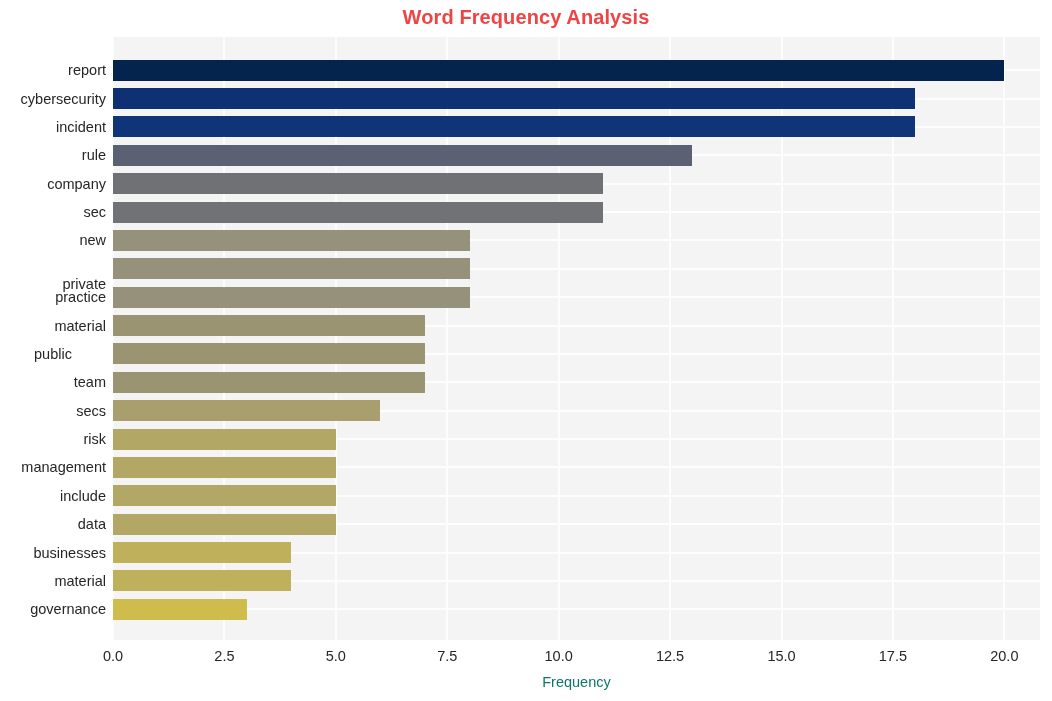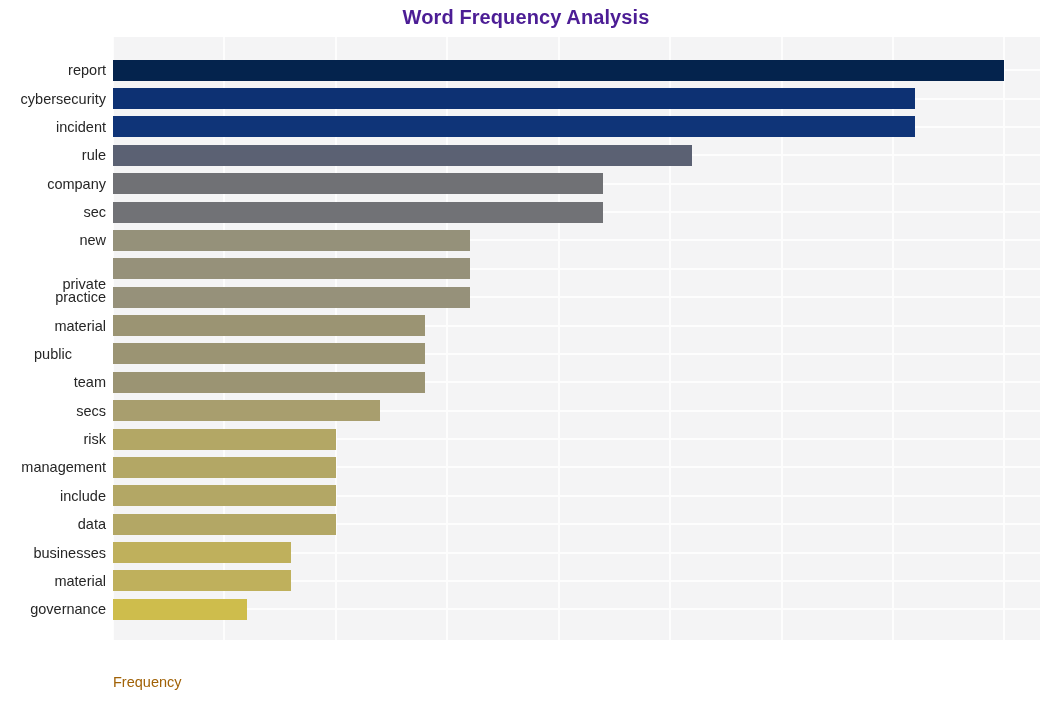--- a/index.html
+++ b/index.html
@@ -20,21 +20,21 @@
     background: #ffffff;
   }
   #chart-title {
     position: absolute;
     left: 0;
     top: 6px;
     width: 1052px;
     text-align: center;
     font-size: 20px;
     font-weight: bold;
-    color: #4c1d95;
+    color: #ef4444;
     letter-spacing: 0.1px;
   }
   
   #plot-area {
     position: absolute;
     left: 113px;
     top: 37px;
     width: 927px;
     height: 603px;
     background: #f4f4f5;
@@ -91,23 +91,23 @@
     margin-left: -30px;
     text-align: center;
     font-size: 14.5px;
     color: #262626;
   }
   #x-axis-title {
     position: absolute;
     left: 113px;
     top: 674px;
     width: 927px;
-    text-align: left;
+    text-align: center;
     font-size: 14.5px;
-    color: #a16207;
+    color: #0f766e;
   }
 </style>
 </head>
 <body>
 
 <div id="figure">
 
   <div id="chart-title">Word Frequency Analysis</div>
 
   <div id="y-labels">
@@ -178,16 +178,27 @@
       <div class="bar" title="secs: 6" style="top: 363.219px; width: 267.404px; background: rgb(168, 158, 110);"></div>
       <div class="bar" title="risk: 5" style="top: 391.595px; width: 222.837px; background: rgb(179, 167, 101);"></div>
       <div class="bar" title="management: 5" style="top: 419.972px; width: 222.837px; background: rgb(179, 167, 101);"></div>
       <div class="bar" title="include: 5" style="top: 448.348px; width: 222.837px; background: rgb(179, 167, 101);"></div>
       <div class="bar" title="data: 5" style="top: 476.725px; width: 222.837px; background: rgb(179, 167, 101);"></div>
       <div class="bar" title="businesses: 4" style="top: 505.101px; width: 178.269px; background: rgb(191, 176, 92);"></div>
       <div class="bar" title="material: 4" style="top: 533.478px; width: 178.269px; background: rgb(191, 176, 92);"></div>
       <div class="bar" title="governance: 3" style="top: 561.854px; width: 133.702px; background: rgb(206, 189, 76);"></div>
     </div>
 
+  <div id="x-labels">
+      <div class="x-label" style="left: 113px;">0.0</div>
+      <div class="x-label" style="left: 224.418px;">2.5</div>
+      <div class="x-label" style="left: 335.837px;">5.0</div>
+      <div class="x-label" style="left: 447.255px;">7.5</div>
+      <div class="x-label" style="left: 558.673px;">10.0</div>
+      <div class="x-label" style="left: 670.091px;">12.5</div>
+      <div class="x-label" style="left: 781.51px;">15.0</div>
+      <div class="x-label" style="left: 892.928px;">17.5</div>
+      <div class="x-label" style="left: 1004.35px;">20.0</div>
+    </div>
 
   <div id="x-axis-title">Frequency</div>
 
 </div>
 
 </body></html>

